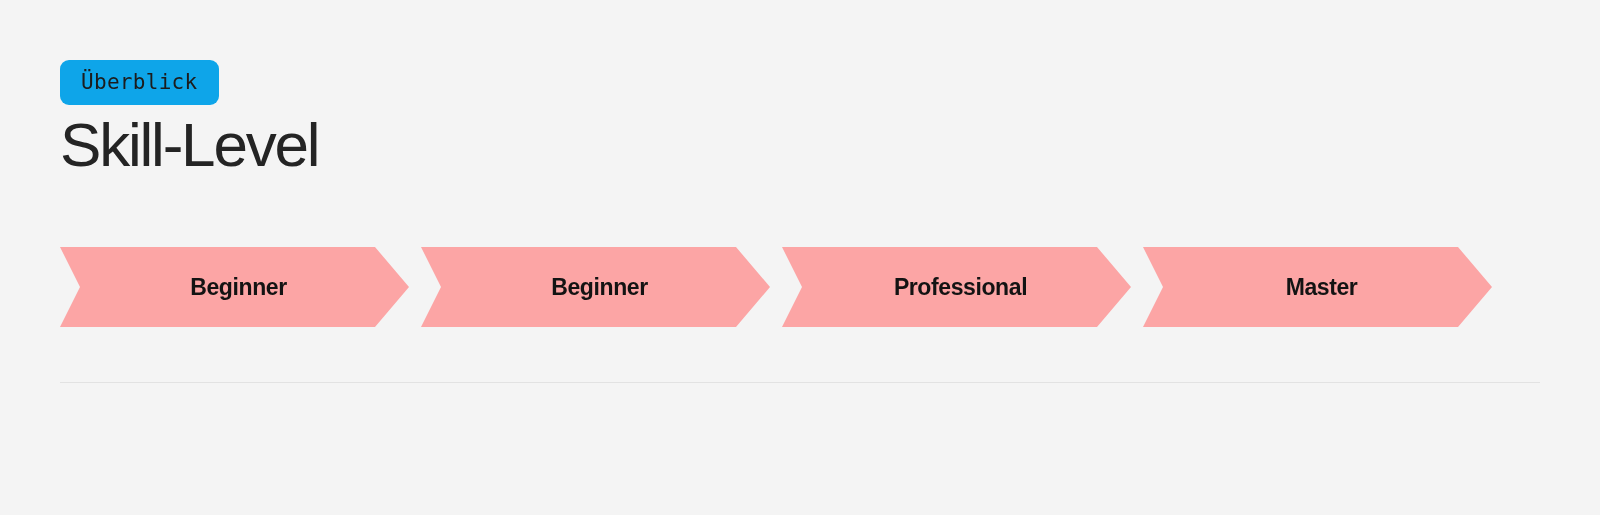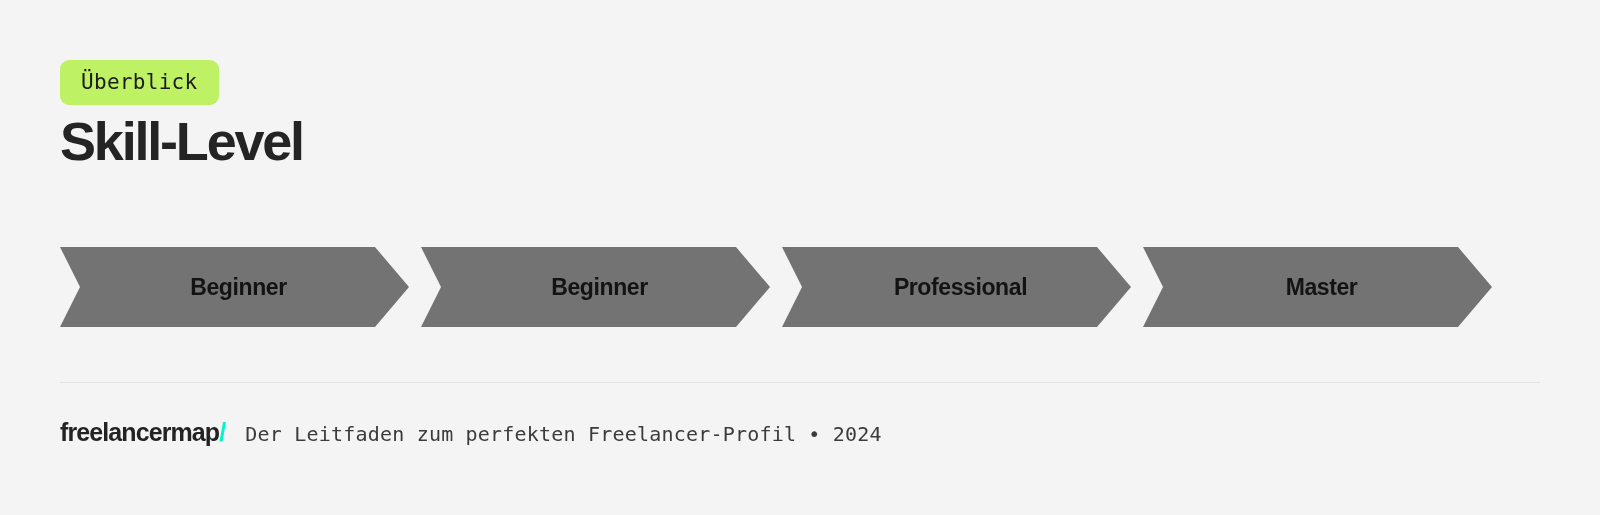--- a/index.html
+++ b/index.html
@@ -27,38 +27,38 @@
   
   .badge {
     position: absolute;
     left: 60px;
     top: 60px;
     display: inline-flex;
     align-items: center;
     justify-content: center;
     height: 45px;
     padding: 0 21px;
-    background: #bef264;
+    background: #0ea5e9;
     border-radius: 9px;
     font-family: "DejaVu Sans Mono", "Liberation Mono", monospace;
     font-size: 21px;
     line-height: 1;
     letter-spacing: 0.3px;
     color: #1c1c1c;
     white-space: nowrap;
   }
 
   
   .page-title {
     position: absolute;
     left: 60px;
     top: 114px;
     margin: 0;
-    font-size: 54px;
-    font-weight: 700;
+    font-size: 62px;
+    font-weight: 400;
     letter-spacing: -2.2px;
     line-height: 1.0;
     color: #242424;
     white-space: nowrap;
   }
 
   
   .chevron-strip {
     position: absolute;
     left: 60px;
@@ -68,21 +68,21 @@
     display: flex;
     align-items: stretch;
     gap: 12px;
   }
   .chevron {
     position: relative;
     flex: 1 1 0;
     display: flex;
     align-items: center;
     justify-content: center;
-    background: #737373;
+    background: #fca5a5;
     -webkit-clip-path: polygon(0 0, calc(100% - 34px) 0, 100% 50%, calc(100% - 34px) 100%, 0 100%, 20px 50%);
     clip-path: polygon(0 0, calc(100% - 34px) 0, 100% 50%, calc(100% - 34px) 100%, 0 100%, 20px 50%);
   }
   .chevron-label {
     font-size: 23px;
     font-weight: 700;
     letter-spacing: -0.4px;
     color: #131313;
     white-space: nowrap;
     position: relative;
@@ -153,19 +153,14 @@
     </div>
 
     <div class="chevron">
       <span class="chevron-label">Master</span>
     </div>
 
   </div>
 
   <div class="divider"></div>
 
-  <div class="footer">
-    <span class="brand">freelancermap</span>
-    <span class="brand-slash">/</span>
-    <span class="footer-tagline">Der Leitfaden zum perfekten Freelancer-Profil • 2024</span>
-  </div>
 
 </div>
 
 </body></html>

